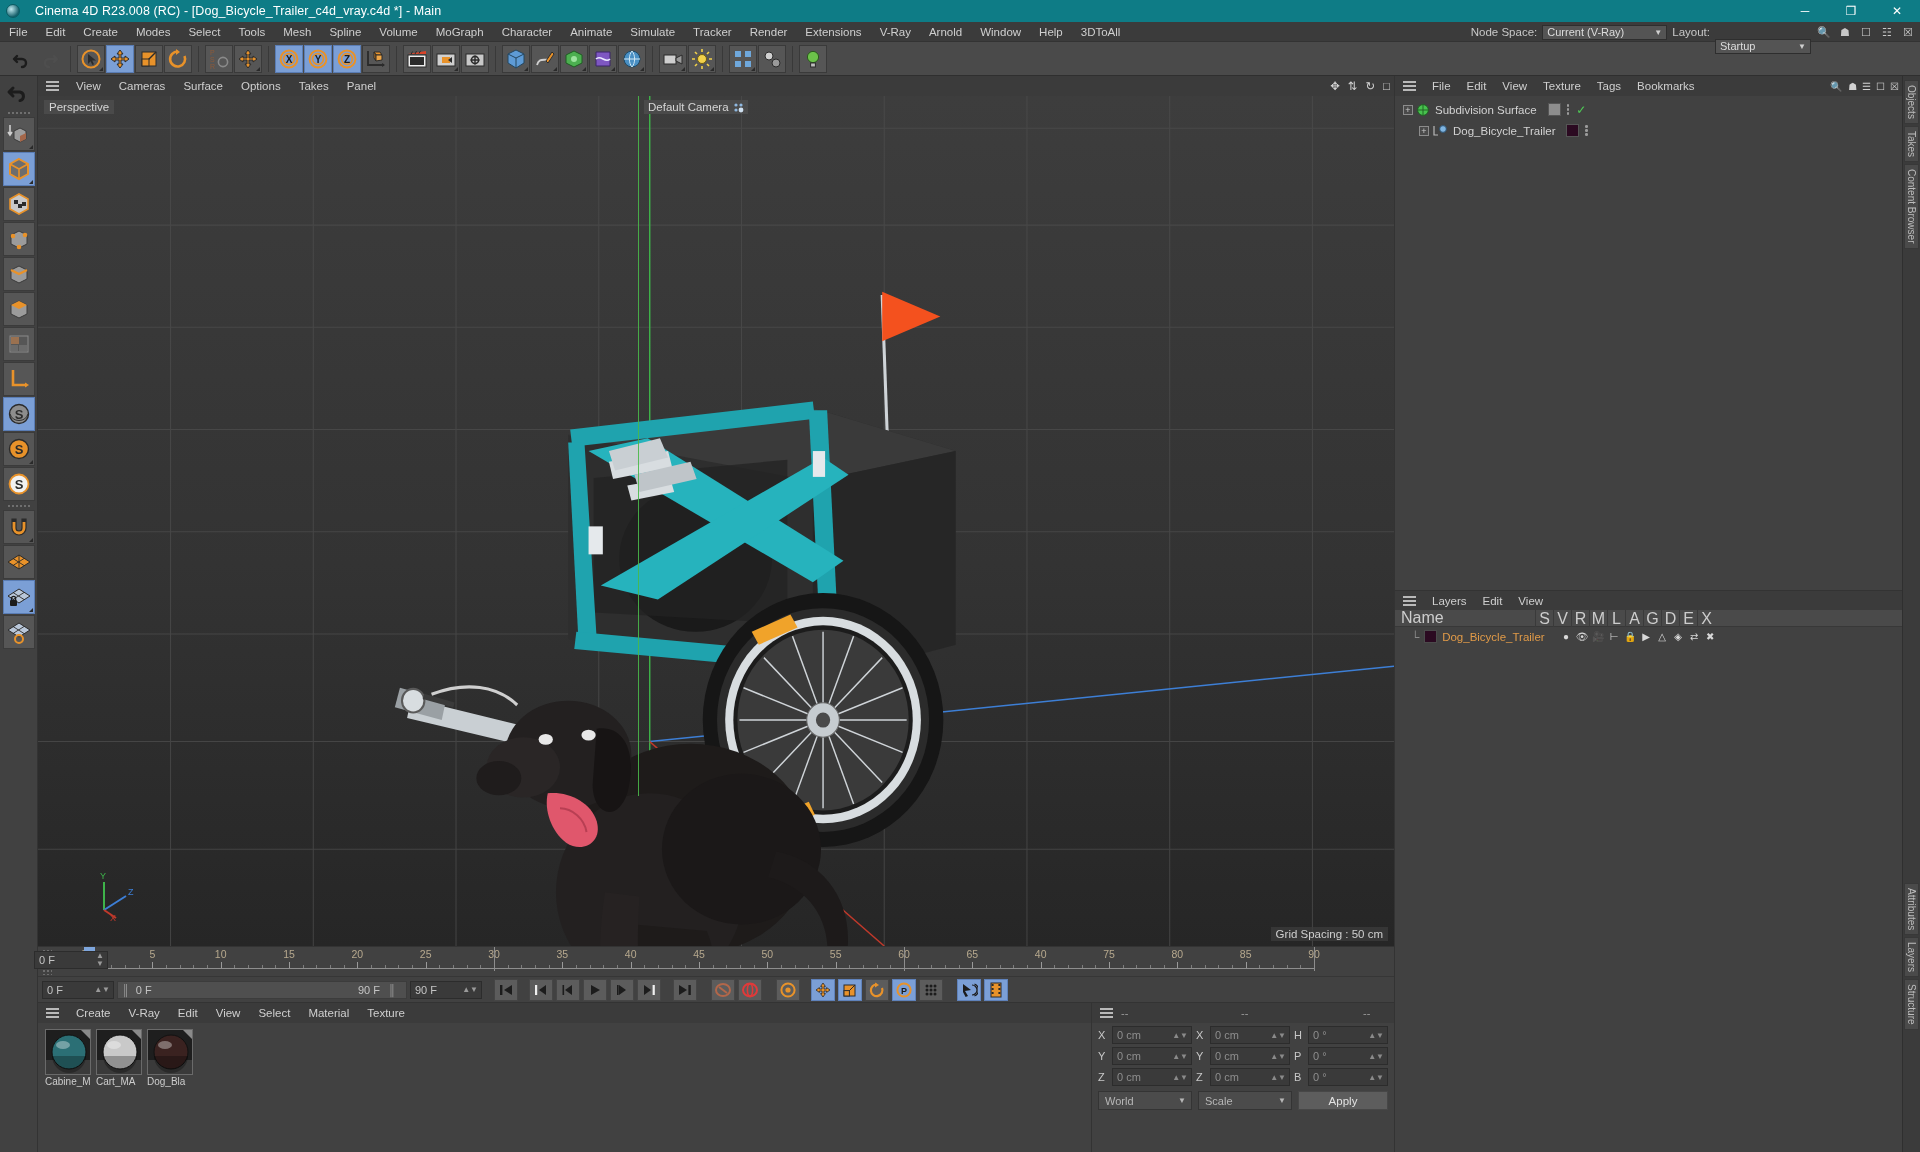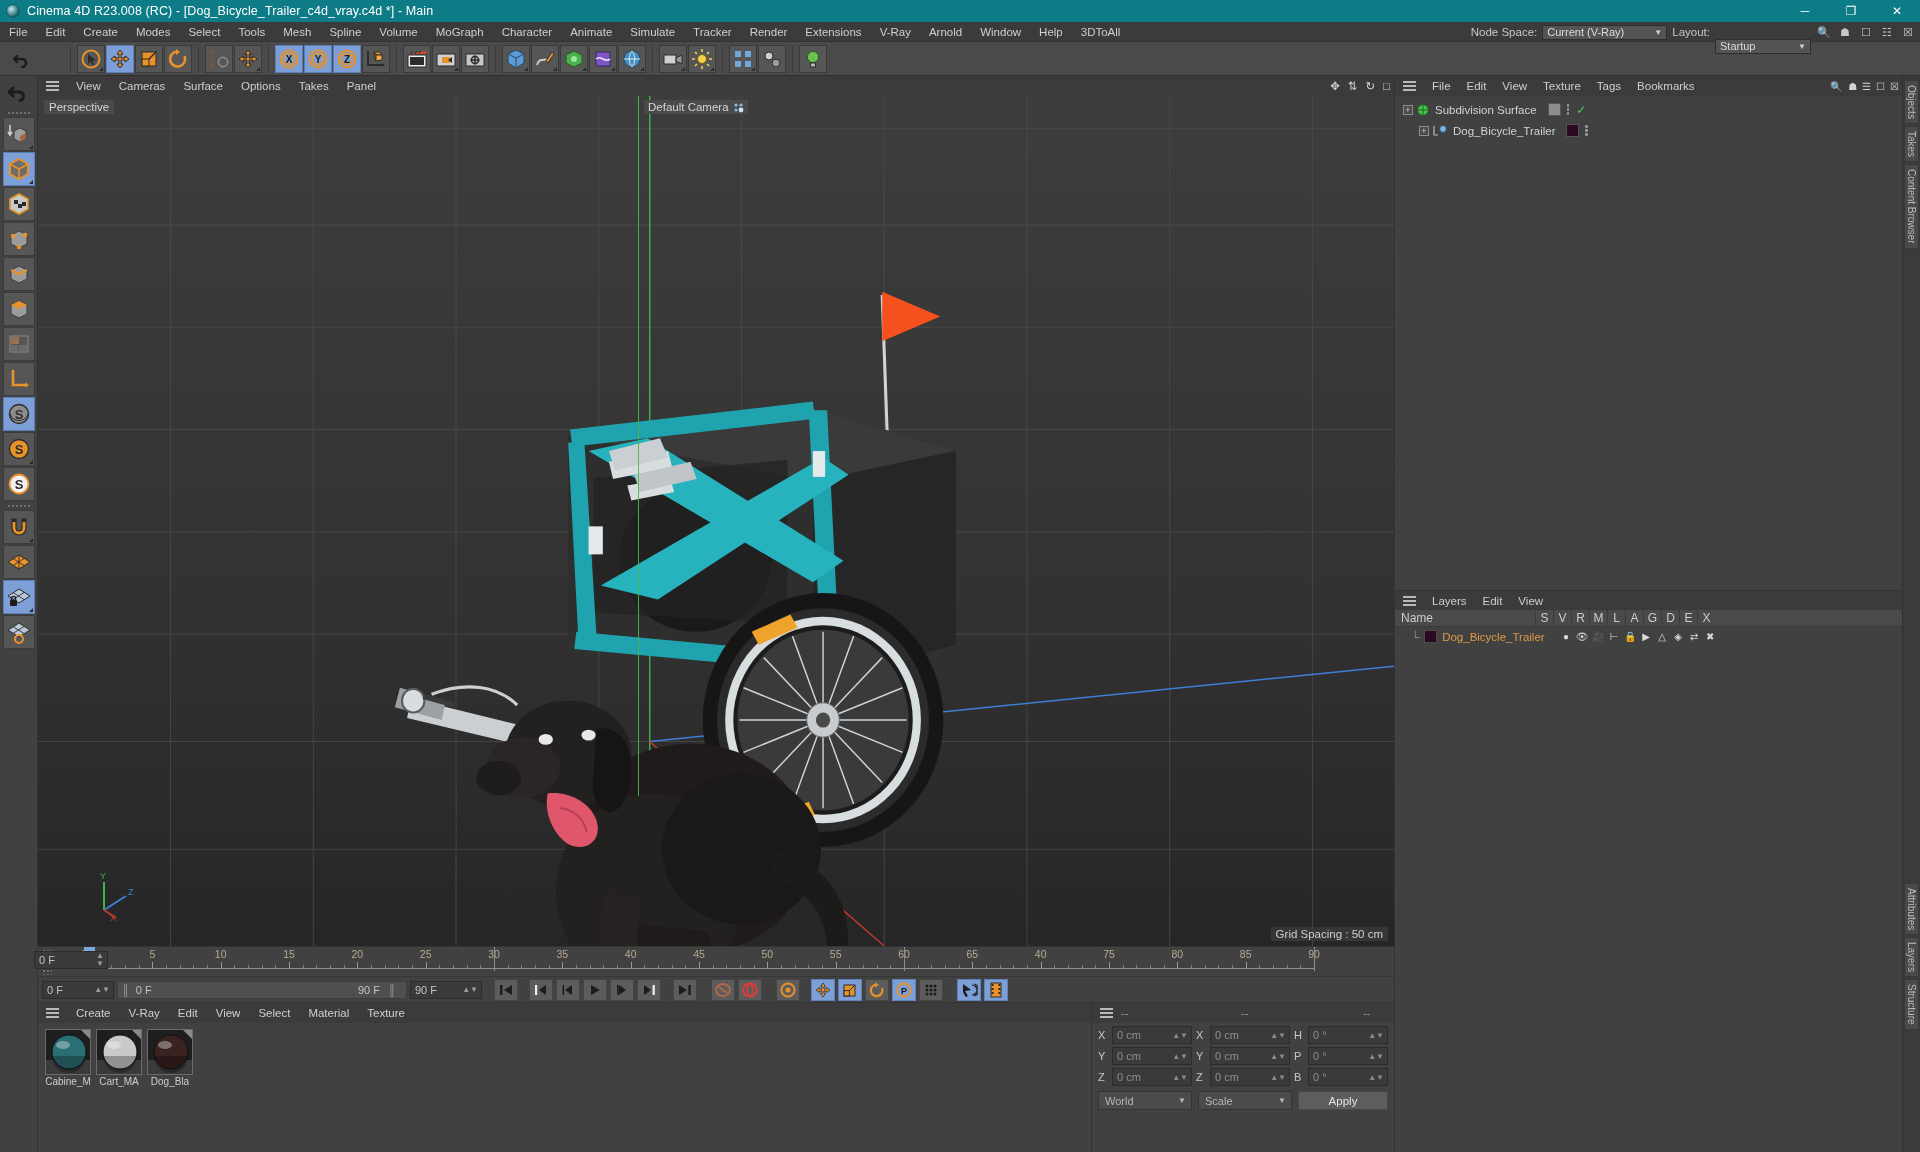--- a/index.html
+++ b/index.html
@@ -6,21 +6,21 @@
   html,body{ width:1920px; height:1152px; overflow:hidden; background:#414141;
     font-family:"Liberation Sans", sans-serif; color:#d2d2d2; }
   #app{ position:relative; width:1920px; height:1152px; }
 
   
   .titlebar{ height:22px; background:#0e7c86; display:flex; align-items:center;
     padding-left:6px; font-size:12.5px; color:#fff; position:relative; }
   .tb-logo{ width:14px; height:14px; border-radius:50%;
     background:radial-gradient(circle at 35% 35%, #bfe9ef, #17616c 70%); margin-right:7px;
     border:1px solid #0a5b63; }
-  .tb-title{ font-size:12.5px; letter-spacing:.1px; white-space:nowrap;}
+  .tb-title{ font-size:12.5px; letter-spacing:.1px; white-space:nowrap;margin-left:8px;}
   .tb-btns{ position:absolute; right:0; top:0; height:22px; display:flex; }
   .tb-btn{ width:46px; height:22px; display:flex; align-items:center; justify-content:center;
     font-size:12px; color:#fff; }
 
   
   .menubar{ height:20px; background:#3b3b3b; display:flex; align-items:center;
     font-size:11.5px; position:relative; border-bottom:1px solid #333;}
   .menubar .mi{ padding:0 9px; line-height:20px; color:#cfcfcf; white-space:nowrap; }
   .menubar .right{ position:absolute; right:4px; top:0; height:20px;
     display:flex; align-items:center; gap:5px; }
@@ -111,21 +111,21 @@
   .matman{ width:1053px; background:#414141; display:flex; flex-direction:column;}
   .matmenu{ height:20px; background:#3b3b3b; display:flex; align-items:center;font-size:11.5px;}
   .matmenu .mi{ padding:0 9px; line-height:20px; color:#cfcfcf;}
   .matgrid{ flex:1; display:flex; gap:5px; padding:6px 7px; align-items:flex-start;}
   .matcell{ width:46px; }
   .matthumb{ width:46px; height:46px; border:1px solid #6a6a6a; position:relative;
     background:#2a2a2a; overflow:hidden;}
   .matthumb .tri{ position:absolute; right:0; top:0; width:0;height:0;
     border-right:9px solid #8a8a8a; border-bottom:9px solid transparent;}
   .matname{ font-size:10px; color:#cdcdcd; width:46px; overflow:hidden; white-space:nowrap;
-    text-align:center; margin-top:1px;}
+    margin-top:1px;}
   .coordman{ flex:1; background:#414141; display:flex; flex-direction:column;
     border-left:1px solid #333;}
   .coordhead{ height:20px; background:#3b3b3b; display:flex; align-items:center;
     font-size:11px; color:#9b9b9b;}
   .coordbody{ padding:3px 6px; display:flex; flex-direction:column; gap:3px;}
   .crow{ display:flex; align-items:center; gap:4px;}
   .caxis{ width:10px; font-size:11px; color:#c8c8c8; text-align:left;}
   .cfld{ background:#3a3a3a; border:1px solid #2c2c2c; height:18px; flex:1;
     font-size:11px; color:#8e8e8e; display:flex; align-items:center; padding:0 4px;
     position:relative;}
@@ -149,21 +149,21 @@
     gap:3px; position:relative;}
   .orow .plus{ width:10px; height:10px; border:1px solid #8c8c8c; color:#c9c9c9;
     font-size:9px; line-height:8px; text-align:center; background:#4a4a4a;}
   .otag{ width:13px; height:13px; border:1px solid #555;}
   .dots3{ display:flex; flex-direction:column; gap:1.5px; margin-left:3px;}
   .dots3 i{ width:2.5px; height:2.5px; background:#9c9c9c; border-radius:50%; display:block;}
   .layerhead{ height:20px; background:#3b3b3b; display:flex; align-items:center;
     font-size:11.5px; border-top:1px solid #333;}
   .layerhead .mi{ padding:0 8px; line-height:20px; color:#cfcfcf;}
   .layercols{ height:17px; background:#4a4a4a; display:flex; align-items:center;
-    font-size:12px; color:#cdcdcd; border-bottom:1px solid #383838;}
+    font-size:16px; color:#cdcdcd; border-bottom:1px solid #383838;}
   .lcname{ width:140px; padding-left:6px;}
   .lccol{ width:18px; text-align:center; border-left:1px solid #3a3a3a; height:17px;
     line-height:17px;}
   .layerrow{ height:19px; display:flex; align-items:center; font-size:11.5px;
     color:#e09a48; padding-left:16px; gap:5px;}
   .lswatch{ width:13px; height:13px; background:#2b0a21; border:1px solid #4b4b4b;}
   .lticons{ display:flex; align-items:center; gap:3px; margin-left:10px;}
   .lticons span{ width:13px; height:13px; display:flex; align-items:center;
     justify-content:center; color:#d8d8d8; font-size:10px;}
 

